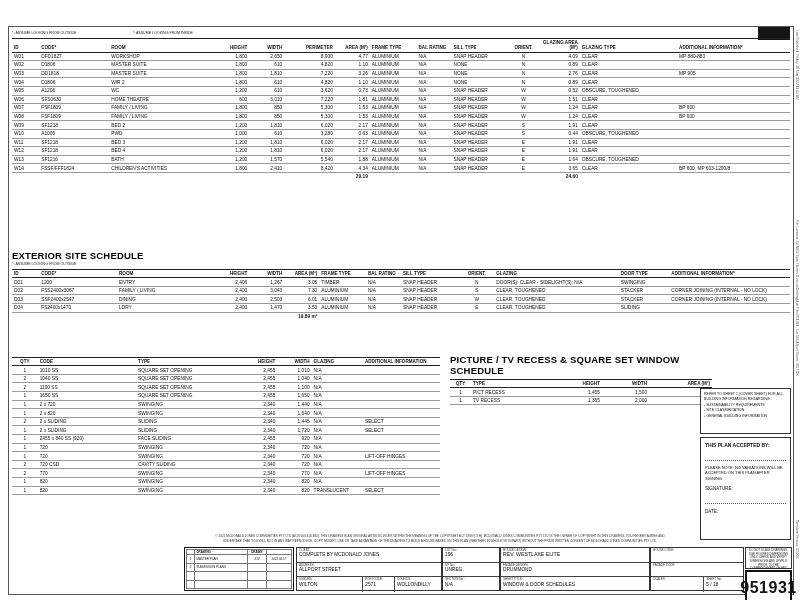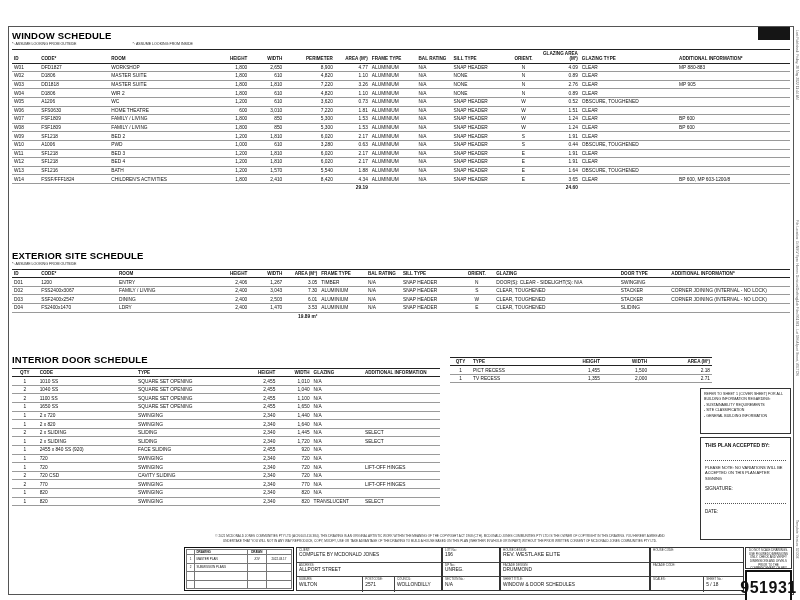--- a/index.html
+++ b/index.html
@@ -67,21 +67,20 @@
 
 <div id="sheet">
   <div class="frame"></div>
   <div class="regmark"></div>
 
   <div class="vtext" style="right:1px;top:30px;">Last Published: Friday, 20 May 2022 11:44 AM</div>
   <div class="vtext" style="right:1px;top:220px;">File Location: G:\NSW Spec Homes Division\Drafting\Job Files\951931 - Lot 196 Allport Street, WILTON</div>
   <div class="vtext" style="right:1px;top:520px;">Template Version: 12.008</div>
 
   <div class="sec" style="left:12px;top:30px;width:778px;">
-    <div class="sec-title">WINDOW SCHEDULE</div>
     <div class="fnote">
       <span>*¹ ASSUME LOOKING FROM OUTSIDE</span>
       <span>*² ASSUME LOOKING FROM INSIDE</span>
     </div>
     <table class="sched">
         <colgroup>
           <col style="width: 3.5%;">
           <col style="width: 9%;">
           <col style="width: 13.5%;">
           <col style="width: 4.5%;">
@@ -471,21 +470,20 @@
             <td style="text-align: center;"></td>
             <td style="text-align: left;"></td>
             <td style="text-align: left;"></td>
             <td style="text-align: left;"></td>
           </tr>
         </tbody>
       </table>
   </div>
 
   <div class="sec" style="left:12px;top:354px;width:428px;">
-    <div class="sec-title">INTERIOR DOOR SCHEDULE</div>
     <table class="sched">
         <colgroup>
           <col style="width: 6%;">
           <col style="width: 23%;">
           <col style="width: 25%;">
           <col style="width: 8%;">
           <col style="width: 8%;">
           <col style="width: 12%;">
           <col style="width: 18%;">
         </colgroup>
@@ -634,20 +632,21 @@
             <td style="text-align: right;">2,340</td>
             <td style="text-align: right;">820</td>
             <td style="text-align: left;">TRANSLUCENT</td>
             <td style="text-align: left;">SELECT</td>
           </tr>
         </tbody>
       </table>
   </div>
 
   <div class="sec" style="left:450px;top:354px;width:262px;">
+    <div class="sec-title">PICTURE / TV RECESS &amp; SQUARE SET WINDOW SCHEDULE</div>
     <table class="sched pic-table">
         <colgroup>
           <col style="width: 8%;">
           <col style="width: 32%;">
           <col style="width: 18%;">
           <col style="width: 18%;">
           <col style="width: 24%;">
         </colgroup>
         <thead>
           <tr>

